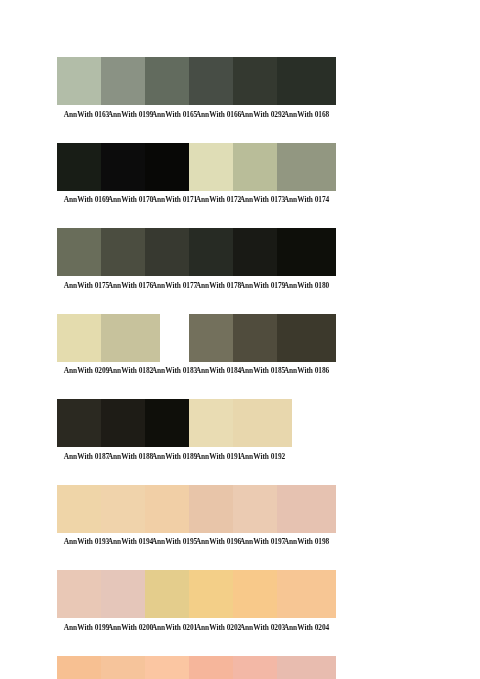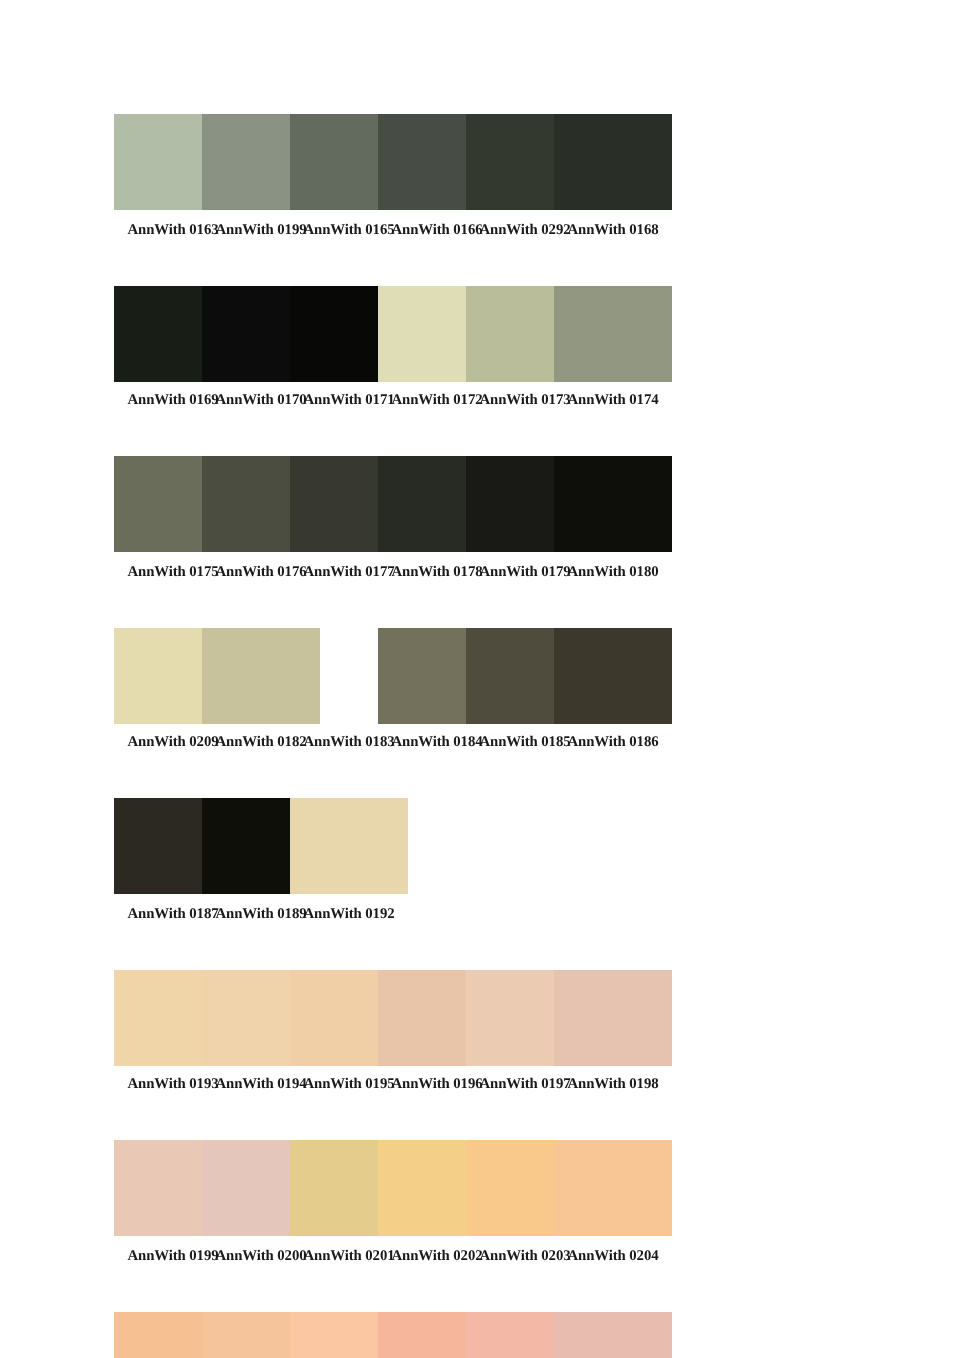--- a/index.html
+++ b/index.html
@@ -169,22 +169,30 @@
           <span class="swatch-chip" style="background: rgb(60, 57, 44);"></span>
           <span class="swatch-label">AnnWith 0186</span>
         </div>
       </div>
       <div class="swatch-row">
         <div class="swatch-cell">
           <span class="swatch-chip" style="background: rgb(43, 41, 33);"></span>
           <span class="swatch-label">AnnWith 0187</span>
         </div>
         <div class="swatch-cell">
+          <span class="swatch-chip" style="background: rgb(30, 28, 22);"></span>
+          <span class="swatch-label">AnnWith 0188</span>
+        </div>
+        <div class="swatch-cell">
           <span class="swatch-chip" style="background: rgb(15, 15, 10);"></span>
           <span class="swatch-label">AnnWith 0189</span>
+        </div>
+        <div class="swatch-cell">
+          <span class="swatch-chip" style="background: rgb(233, 220, 179);"></span>
+          <span class="swatch-label">AnnWith 0191</span>
         </div>
         <div class="swatch-cell">
           <span class="swatch-chip" style="background: rgb(232, 215, 173);"></span>
           <span class="swatch-label">AnnWith 0192</span>
         </div>
       </div>
       <div class="swatch-row">
         <div class="swatch-cell">
           <span class="swatch-chip" style="background: rgb(239, 213, 168);"></span>
           <span class="swatch-label">AnnWith 0193</span>

